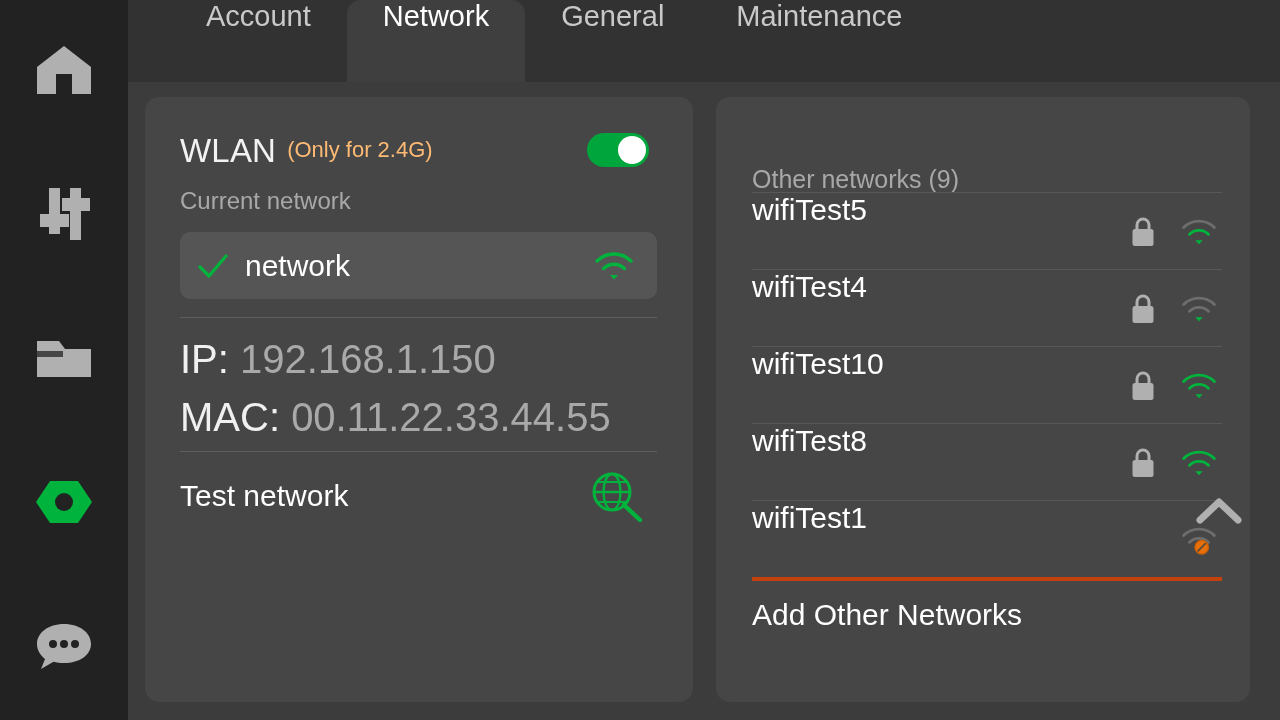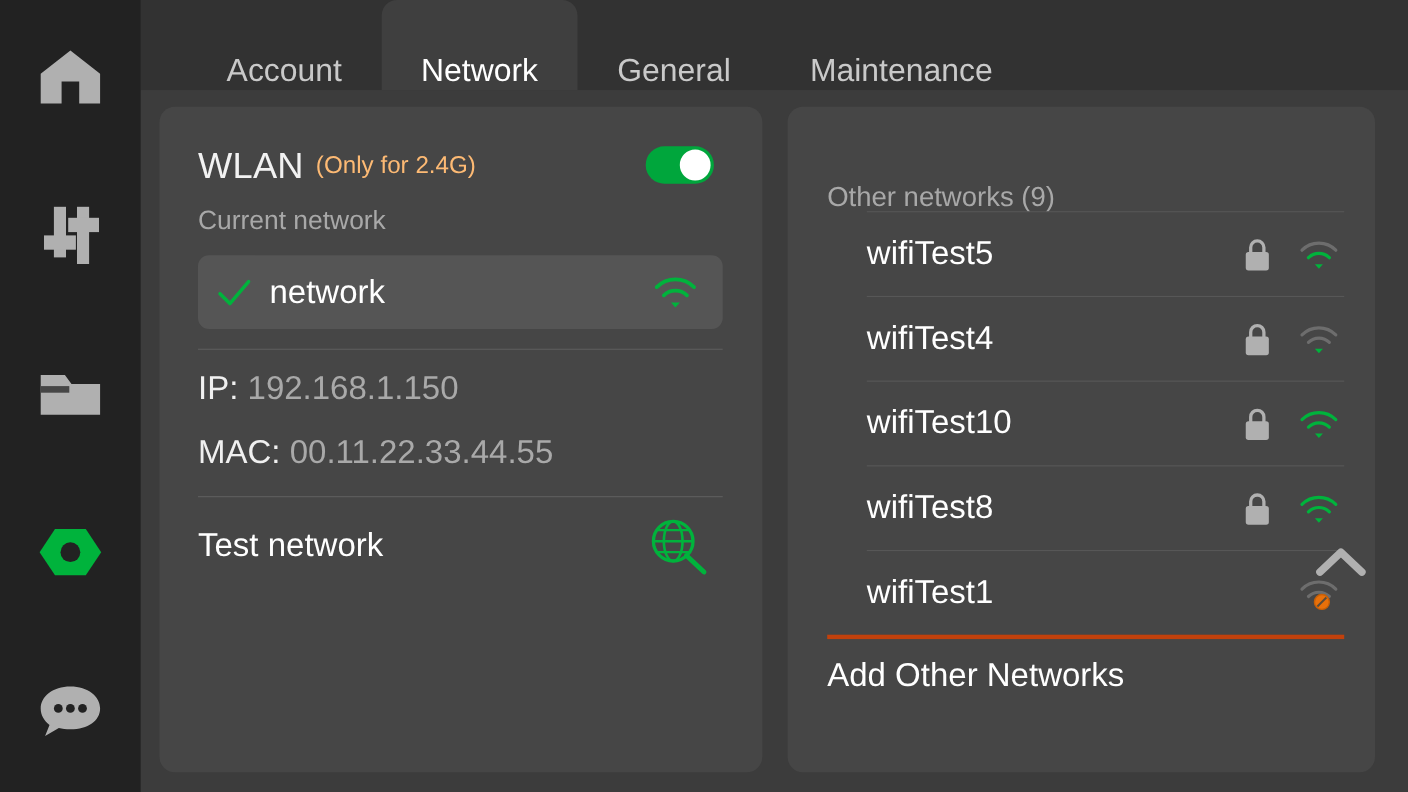--- a/index.html
+++ b/index.html
@@ -23,21 +23,21 @@
   }
 
   
   .tabstrip {
     position: absolute; left: 128px; top: 0; width: 1152px; height: 82px;
     background: #323232;
   }
   .tabs { position: relative; height: 82px; display: flex; align-items: flex-start; }
   .tab {
     position: relative; height: 82px;
-    display: flex; align-items: flex-end; justify-content: center;
+    display: flex; align-items: flex-start; justify-content: center;
     font-size: 29px; color: #c9c9c9; white-space: nowrap;
     padding: 0 36px;
   }
   .tab.active {
     background: #3f3f3f; color: #ffffff;
     border-top-left-radius: 14px; border-top-right-radius: 14px;
   }
 
   
   .content {
@@ -79,44 +79,43 @@
   .cur-name { font-size: 30px; color: #ffffff; margin-left: 15px; }
   .cur-wifi { position: absolute; right: 22px; top: 18px; }
 
   .hr {
     position: absolute; left: 35px; width: 477px; height: 1px;
     background: #5e5e5e;
   }
   .hr-a { top: 220px; }
   .hr-b { top: 354px; }
 
-  .kv { position: absolute; left: 35px; font-size: 30px; white-space: nowrap; }
+  .kv { position: absolute; left: 35px; font-size: 40px; white-space: nowrap; }
   .kv .k { color: #f0f0f0; }
   .kv .v { color: #a9a9a9; }
   .kv-ip  { top: 240px; }
   .kv-mac { top: 298px; }
 
   .testrow {
     position: absolute; left: 35px; top: 372px; width: 477px; height: 54px;
     display: flex; align-items: center;
   }
   .testrow .lbl { font-size: 30px; color: #ffffff; }
   .testrow .ico { position: absolute; right: 12px; top: 2px; }
 
   
   .other-head {
     position: absolute; left: 36px; top: 36px;
     font-size: 25px; color: #a8a8a8; margin-top: 32px;
   }
   .net-list { position: absolute; left: 36px; top: 95px; width: 470px; }
   .net-row {
     position: relative; height: 77px;
-    display: flex; align-items: center;
+    display: flex; align-items: flex-start;
     border-top: 1px solid #575757;
-    margin-left: 36px;
   }
   .net-name { font-size: 30px; color: #ffffff; }
   .net-icons {
     position: absolute; right: 4px; top: 0; height: 77px;
     display: flex; align-items: center; gap: 24px;
   }
   .lock { width: 26px; height: 32px; }
   .sig  { width: 38px; height: 30px; }
   .add-row {
     position: relative; height: 72px; display: flex; align-items: center;

